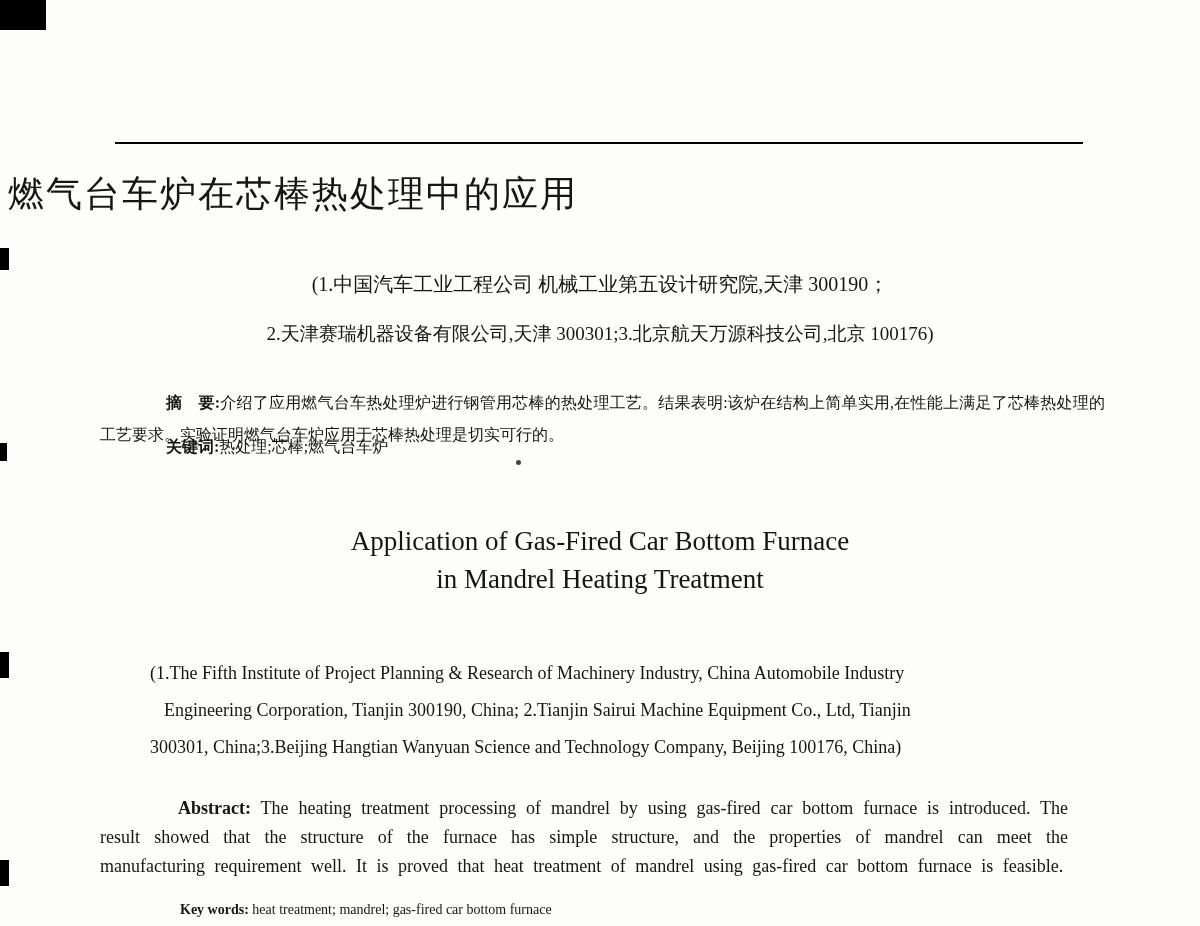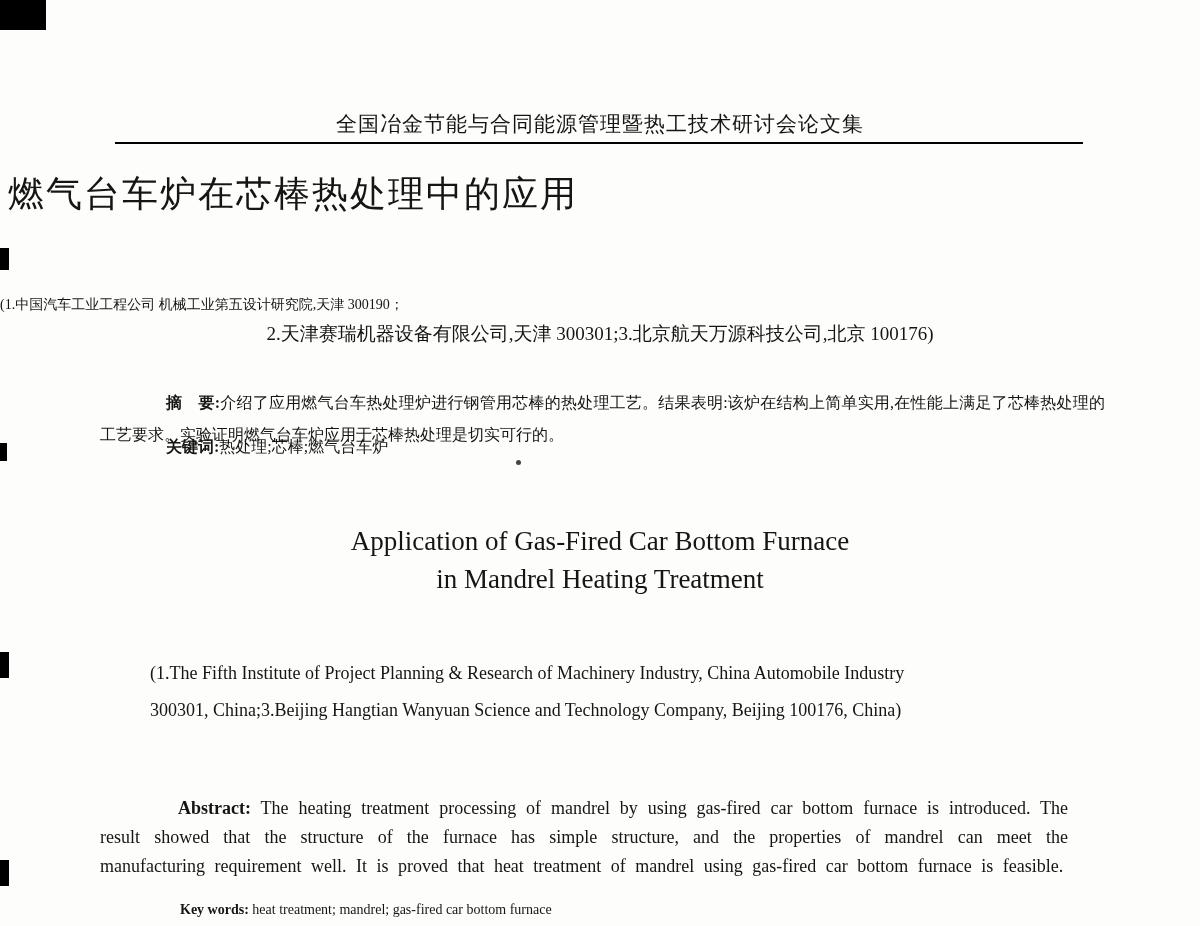--- a/index.html
+++ b/index.html
@@ -59,24 +59,24 @@
   .authors-zh {
     position: absolute;
     top: 250px; left: 0;
     width: 100%;
     text-align: center;
     font-size: 19px;
     letter-spacing: 1px;
   }
   .affil-zh-1 {
     position: absolute;
-    top: 296px; left: 0;
+    top: 271px; left: 0;
     width: 100%;
-    text-align: left;
-    font-size: 14px;
+    text-align: center;
+    font-size: 20px;
   }
   .affil-zh-2 {
     position: absolute;
     top: 321px; left: 0;
     width: 100%;
     text-align: center;
     font-size: 19px;
   }
   .abstract-zh {
     position: absolute;
@@ -146,37 +146,37 @@
 
 <div class="page">
 
   <div class="artifact corner"></div>
   <div class="artifact nub-1"></div>
   <div class="artifact nub-2"></div>
   <div class="artifact nub-3"></div>
   <div class="artifact nub-4"></div>
   <div class="speck"></div>
 
-  <div class="running-head">全国冶金节能与合同能源管理暨热工技术研讨会论文集</div>
   <div class="header-rule"></div>
 
   <div class="title-zh">燃气台车炉在芯棒热处理中的应用</div>
   <div class="affil-zh-1">(1.中国汽车工业工程公司 机械工业第五设计研究院,天津 300190；</div>
   <div class="affil-zh-2">2.天津赛瑞机器设备有限公司,天津 300301;3.北京航天万源科技公司,北京 100176)</div>
 
   <p class="abstract-zh"><span class="label-bold">摘　要:</span><span>介绍了应用燃气台车热处理炉进行钢管用芯棒的热处理工艺。结果表明:该炉在结构上简单实用,在性能上满足了芯棒热处理的工艺要求。实验证明燃气台车炉应用于芯棒热处理是切实可行的。</span></p>
 
   <div class="keywords-zh"><span class="label-bold">关键词:</span><span>热处理;芯棒;燃气台车炉</span></div>
 
   <div class="title-en line1">Application of Gas-Fired Car Bottom Furnace</div>
   <div class="title-en line2">in Mandrel Heating Treatment</div>
 
 
   <div class="affil-en">
     <div class="line1">(1.The Fifth Institute of Project Planning &amp; Research of Machinery Industry, China Automobile Industry</div>
+    <div class="line2">Engineering Corporation, Tianjin 300190, China; 2.Tianjin Sairui Machine Equipment Co., Ltd, Tianjin</div>
     <div class="line3">300301, China;3.Beijing Hangtian Wanyuan Science and Technology Company, Beijing 100176, China)</div>
   </div>
 
   <p class="abstract-en"><span class="label-bold">Abstract:</span><span> The heating treatment processing of mandrel by using gas-fired car bottom furnace is introduced. The result showed that the structure of the furnace has simple structure, and the properties of mandrel can meet the manufacturing requirement well. It is proved that heat treatment of mandrel using gas-fired car bottom furnace is feasible.</span></p>
 
   <div class="keywords-en"><span class="label-bold">Key words:</span><span> heat treatment; mandrel; gas-fired car bottom furnace</span></div>
 
 </div>
 
 </body></html>

